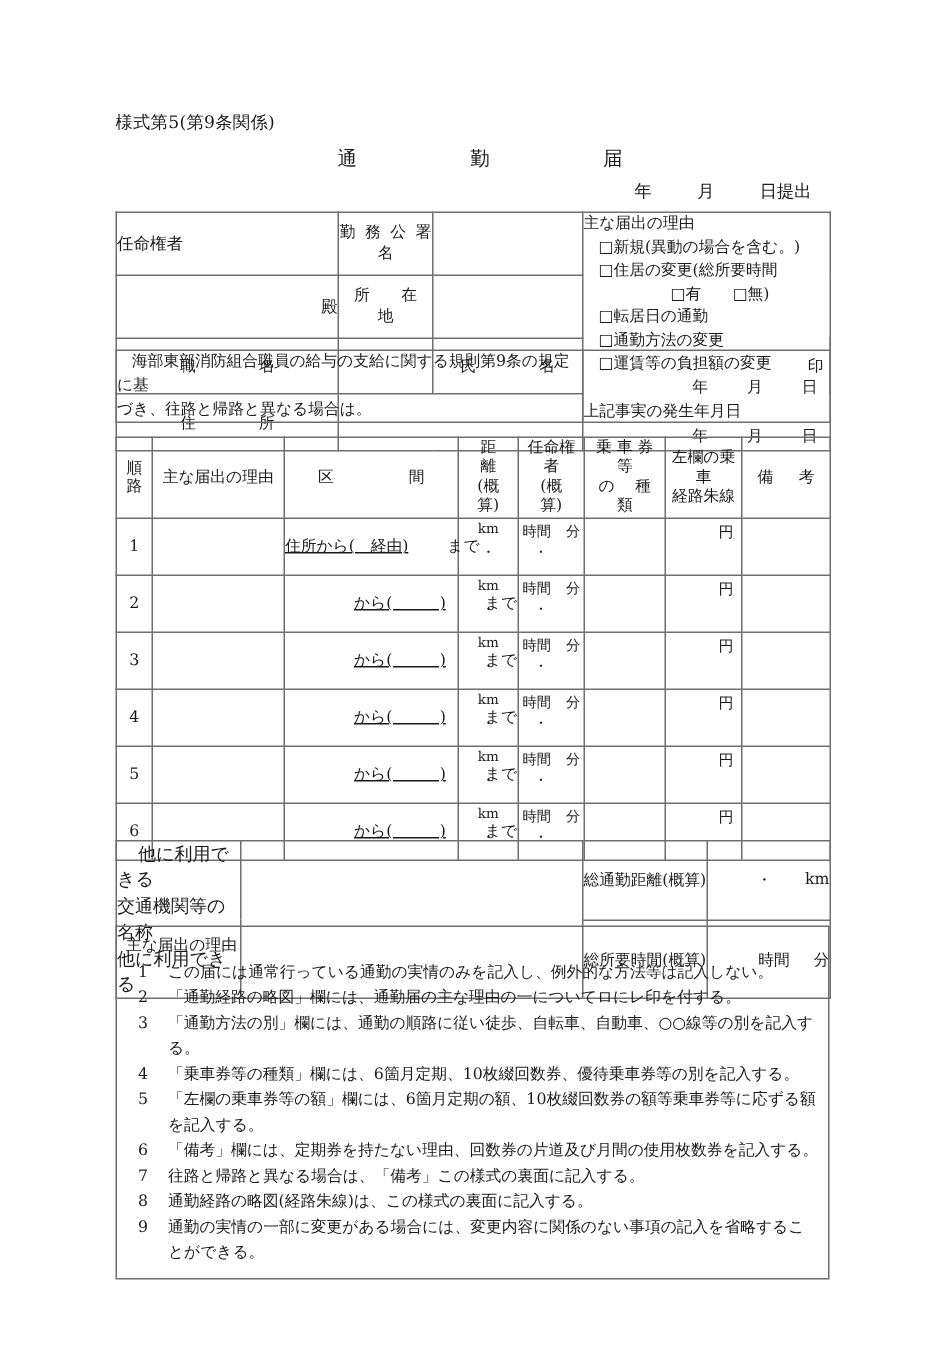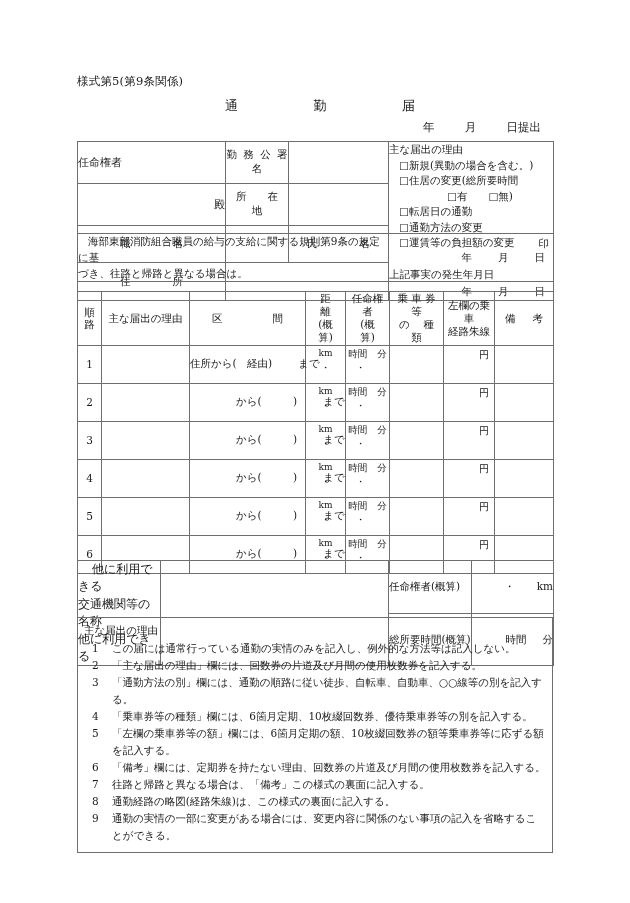--- a/index.html
+++ b/index.html
@@ -171,21 +171,21 @@
   .no-cell { text-align: center; font-size: 10.5px; }
   .seg-cell {
     font-size: 10.5px;
     padding-left: 14px;
     position: relative;
   }
   .seg-inner {
     display: flex;
     align-items: center;
   }
-  .seg-from { white-space: nowrap; }
+  .seg-from { white-space: nowrap; text-decoration: underline; }
   .seg-made { white-space: nowrap; margin-left: 26px; }
   .unit-top {
     position: absolute;
     top: 2px;
     left: 0;
     right: 0;
     text-align: center;
     font-size: 9px;
   }
   .unit-dot {
@@ -601,21 +601,21 @@
       <col style="width:82px">
     </colgroup>
     <tbody>
       <tr>
         <td rowspan="2" class="other-cell">
           <div class="other-l1">他に利用できる</div>
           <div>交通機関等の名称</div>
           <div>他に利用できる</div>
         </td>
         <td rowspan="2"></td>
-        <td class="sum-lbl">任命権者(概算)</td>
+        <td class="sum-lbl">総通勤距離(概算)</td>
         <td class="sum-val">
           <span class="dotkm">
             <span>・</span>
             <span>km</span>
           </span>
         </td>
       </tr>
       <tr>
         <td class="sum-lbl">総所要時間(概算)</td>
         <td class="sum-val">
@@ -630,21 +630,21 @@
 
   <div id="notes-box">
     <div class="notes-title">主な届出の理由</div>
 
     <div class="note-item">
       <span class="note-num">1</span>
       <span class="note-text">この届には通常行っている通勤の実情のみを記入し、例外的な方法等は記入しない。</span>
     </div>
     <div class="note-item">
       <span class="note-num">2</span>
-      <span class="note-text">「主な届出の理由」欄には、回数券の片道及び月間の使用枚数券を記入する。</span>
+      <span class="note-text">「通勤経路の略図」欄には、通勤届の主な理由の一についてロにレ印を付する。</span>
     </div>
     <div class="note-item">
       <span class="note-num">3</span>
       <span class="note-text">「通勤方法の別」欄には、通勤の順路に従い徒歩、自転車、自動車、○○線等の別を記入する。</span>
     </div>
     <div class="note-item">
       <span class="note-num">4</span>
       <span class="note-text">「乗車券等の種類」欄には、6箇月定期、10枚綴回数券、優待乗車券等の別を記入する。</span>
     </div>
     <div class="note-item">

